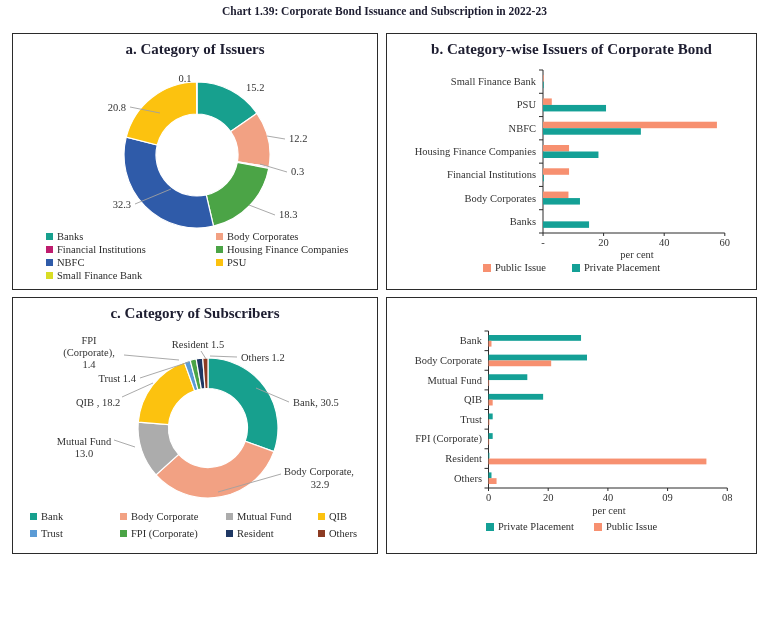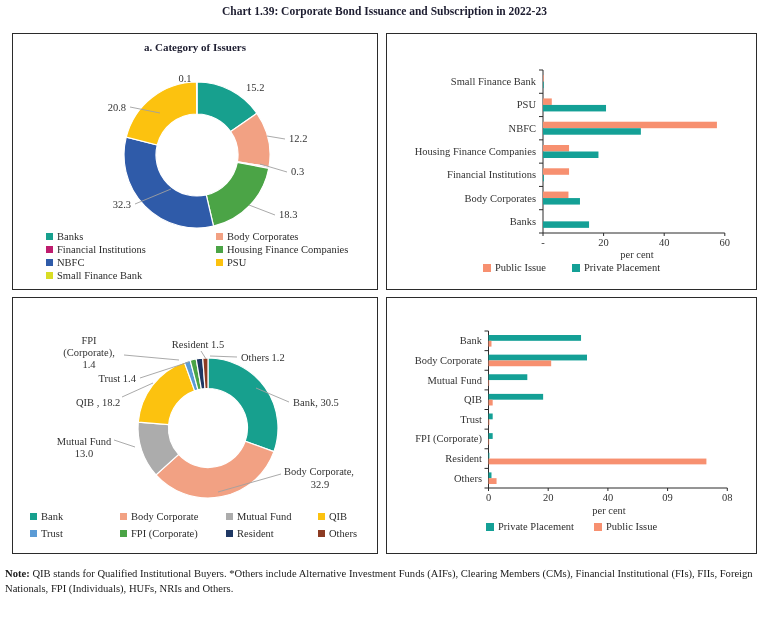--- a/index.html
+++ b/index.html
@@ -6,21 +6,21 @@
   .page{position:relative;width:769px;height:623px;background:#fff;overflow:hidden;
         font-family:"Liberation Serif",serif;color:#231f20;}
   .main-title{position:absolute;top:5px;left:0;width:100%;text-align:center;
               font-weight:bold;font-size:11.5px;color:#1d1d30;}
   .panel{position:absolute;border:1.3px solid #2b2b2b;background:#fff;box-sizing:border-box;}
   #panelA{left:12px;top:33px;width:366px;height:257px;}
   #panelB{left:386px;top:33px;width:371px;height:257px;}
   #panelC{left:12px;top:297px;width:366px;height:257px;}
   #panelD{left:386px;top:297px;width:371px;height:257px;}
   .panel-title{position:absolute;top:7px;left:0;width:100%;text-align:center;
-               font-weight:bold;font-size:11px;color:#1d1d30;}
+               font-weight:bold;font-size:15px;color:#1d1d30;}
   svg.chart{position:absolute;left:0;top:0;}
   svg text{font-family:"Liberation Serif",serif;fill:#333;font-size:10.5px;}
   .legend{position:absolute;font-size:10.5px;color:#2b2b2b;}
   .legend-item{display:flex;align-items:center;gap:4px;white-space:nowrap;line-height:13px;}
   .swatch{width:7px;height:7px;display:inline-block;flex:0 0 auto;}
   .legend-a{left:33px;top:196px;display:grid;grid-template-columns:170px auto;row-gap:0;}
   .legend-c{left:17px;top:212px;display:grid;grid-template-columns:90px 106px 92px auto;row-gap:4px;}
   .legend-b{left:0;top:227px;width:100%;display:flex;justify-content:center;gap:26px;}
   .legend-d{left:0;top:222px;width:100%;display:flex;justify-content:center;gap:20px;}
   .legend-b .swatch,.legend-d .swatch{width:8px;height:8px;}
@@ -124,20 +124,21 @@
         <rect x="156" y="117.5" width="55.449" height="6.5" fill="#14A096"></rect>
         <text x="149" y="144.28571428571428" text-anchor="end">Financial Institutions</text>
         <rect x="156" y="134.28571428571428" width="26.057999999999996" height="6.5" fill="#F79070"></rect>
         <rect x="156" y="140.78571428571428" width="0.9089999999999999" height="6.5" fill="#14A096"></rect>
         <text x="149" y="167.57142857142856" text-anchor="end">Body Corporates</text>
         <rect x="156" y="157.57142857142856" width="25.451999999999998" height="6.5" fill="#F79070"></rect>
         <rect x="156" y="164.07142857142856" width="36.965999999999994" height="6.5" fill="#14A096"></rect>
         <text x="149" y="190.85714285714286" text-anchor="end">Banks</text>
         <rect x="156" y="187.35714285714286" width="46.056" height="6.5" fill="#14A096"></rect>
       </svg>
+    <div class="panel-title">b. Category-wise Issuers of Corporate Bond</div>
     <div class="legend legend-b" id="legendB">
         <div class="legend-item">
           <span class="swatch" style="background: rgb(247, 144, 112);"></span>
           <span>Public Issue</span>
         </div>
         <div class="legend-item">
           <span class="swatch" style="background: rgb(20, 160, 150);"></span>
           <span>Private Placement</span>
         </div>
       </div>
@@ -167,20 +168,21 @@
         <text x="123" y="84" text-anchor="end">Trust  1.4</text>
         <line x1="111" y1="57" x2="166" y2="62" stroke="#a0a0a0" stroke-width="0.9"></line>
         <text x="76" y="46" text-anchor="middle">FPI</text>
         <text x="76" y="58" text-anchor="middle">(Corporate),</text>
         <text x="76" y="70" text-anchor="middle">1.4</text>
         <line x1="188" y1="53" x2="193" y2="61" stroke="#a0a0a0" stroke-width="0.9"></line>
         <text x="185" y="50" text-anchor="middle">Resident  1.5</text>
         <line x1="224" y1="59" x2="197" y2="58" stroke="#a0a0a0" stroke-width="0.9"></line>
         <text x="228" y="63" text-anchor="start">Others  1.2</text>
       </svg>
+    <div class="panel-title">c. Category of Subscribers</div>
     <div class="legend legend-c" id="legendC">
         <div class="legend-item">
           <span class="swatch" style="background: rgb(23, 160, 142);"></span>
           <span>Bank</span>
         </div>
         <div class="legend-item">
           <span class="swatch" style="background: rgb(242, 161, 131);"></span>
           <span>Body Corporate</span>
         </div>
         <div class="legend-item">
@@ -265,15 +267,14 @@
           <span>Private Placement</span>
         </div>
         <div class="legend-item">
           <span class="swatch" style="background: rgb(247, 144, 112);"></span>
           <span>Public Issue</span>
         </div>
       </div>
   </div>
 
   <div class="footnote">
-    <p><b>Note:</b> <span>QIB stands for Qualified Institutional Buyers. *Others include Alternative Investment Funds (AIFs), Clearing Members (CMs), Financial Institutional (FIs), FIIs, Foreign Nationals, FPI (Individuals), HUFs, NRIs and Others.</span></p>
   </div>
 </div>
 
 </body></html>

